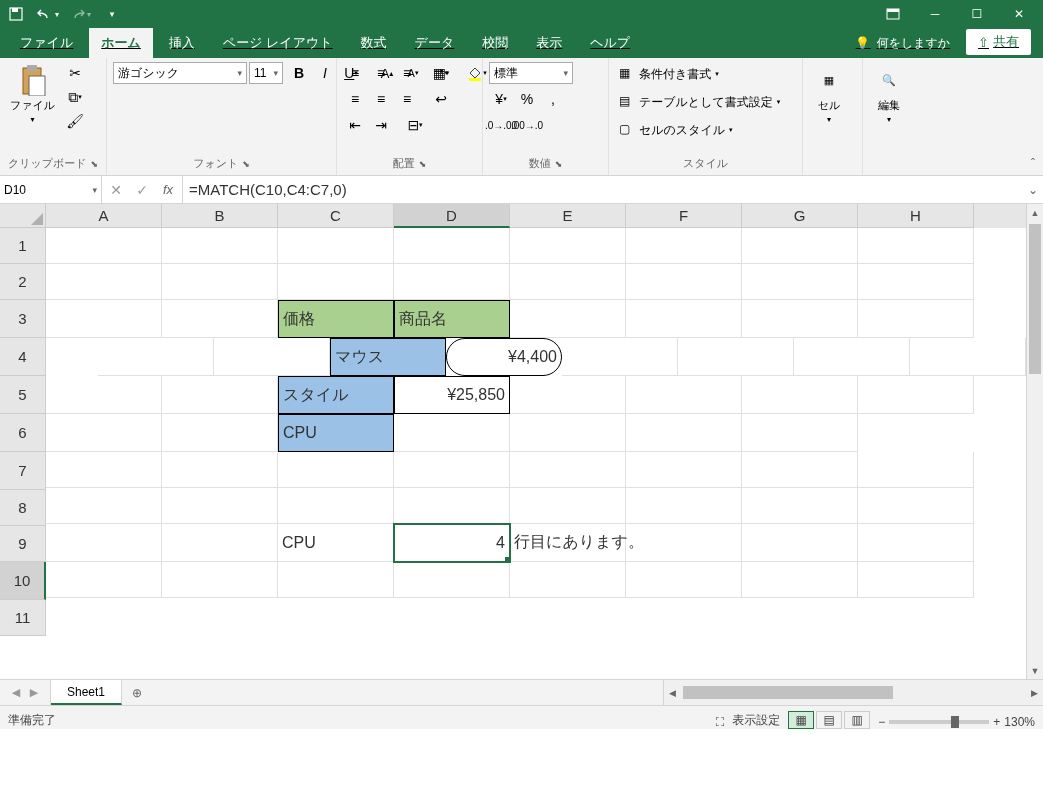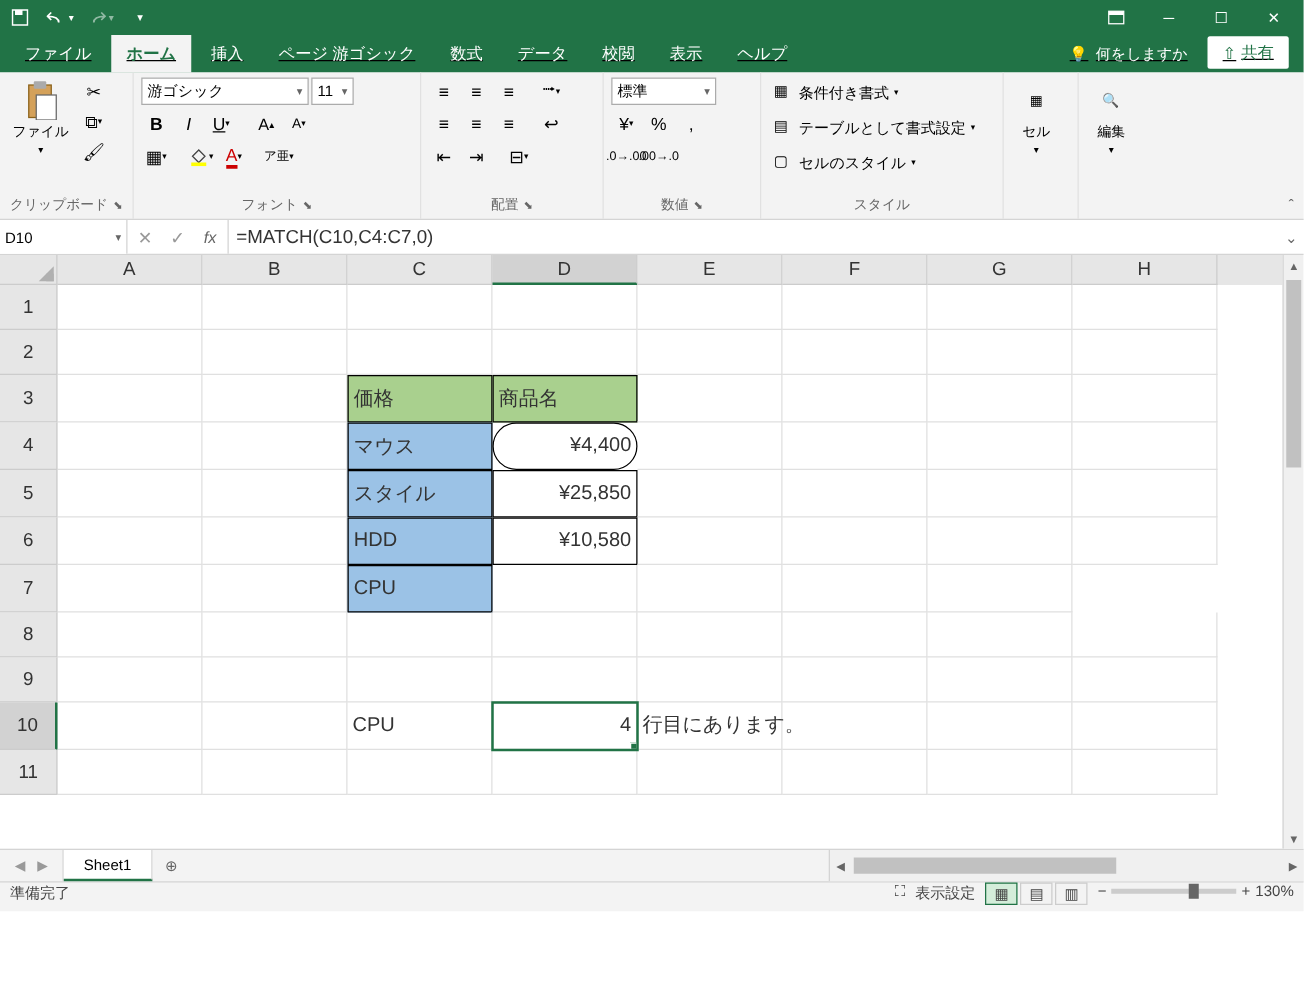--- a/index.html
+++ b/index.html
@@ -81,21 +81,21 @@
 .tab-nav { display: flex; align-items: center; gap: 2px; padding: 0 8px; border-right: 1px solid #d4d4d4; }
 .tab-nav-btn { width: 16px; height: 16px; display: flex; align-items: center; justify-content: center; color: #999; font-size: 11px; }
 .sheet-tab { padding: 4px 16px; background: #fff; border-right: 1px solid #d4d4d4; border-bottom: 2px solid #217346; font-size: 12px; display: flex; align-items: center; }
 .new-sheet { width: 30px; display: flex; align-items: center; justify-content: center; color: #666; }
 .tab-spacer { flex: 1; }
 .hscroll { width: 380px; display: flex; align-items: center; background: #f0f0f0; border-left: 1px solid #d4d4d4; }
 .hscroll-btn { width: 17px; height: 17px; display: flex; align-items: center; justify-content: center; font-size: 9px; color: #666; }
 .hscroll-track { flex: 1; height: 13px; position: relative; }
 .hscroll-thumb { position: absolute; left: 2px; top: 0; bottom: 0; width: 210px; background: #c1c1c1; }
 
-.statusbar { height: 24px; background: #f3f3f3; border-top: 1px solid #d4d4d4; display: flex; align-items: flex-start; padding: 0 8px; font-size: 12px; color: #444; gap: 8px; }
+.statusbar { height: 24px; background: #f3f3f3; border-top: 1px solid #d4d4d4; display: flex; align-items: flex-end; padding: 0 8px; font-size: 12px; color: #444; gap: 8px; }
 .sb-spacer { flex: 1; }
 .view-btns { display: flex; gap: 2px; }
 .view-btn { width: 26px; height: 18px; border: 1px solid #ccc; display: flex; align-items: center; justify-content: center; }
 .view-btn.active { background: #d4edda; border-color: #217346; }
 .zoom { display: flex; align-items: center; gap: 4px; }
 .zoom-slider { width: 100px; height: 4px; background: #ccc; position: relative; }
 .zoom-slider::after { content: ""; position: absolute; left: 62%; top: -4px; width: 8px; height: 12px; background: #666; }
 
 svg { display: block; }
 </style>
@@ -134,21 +134,21 @@
     <div class="titlebar-btn">─</div>
     <div class="titlebar-btn">☐</div>
     <div class="titlebar-btn">✕</div>
   </div>
 </div>
 
 <div class="ribbon-tabs">
   <div class="ribbon-tab">ファイル</div>
   <div class="ribbon-tab active">ホーム</div>
   <div class="ribbon-tab">挿入</div>
-  <div class="ribbon-tab">ページ 游ゴシック</div>
+  <div class="ribbon-tab">ページ レイアウト</div>
   <div class="ribbon-tab">数式</div>
   <div class="ribbon-tab">データ</div>
   <div class="ribbon-tab">校閲</div>
   <div class="ribbon-tab">表示</div>
   <div class="ribbon-tab">ヘルプ</div>
   <div class="ribbon-spacer"></div>
   <div class="tell-me">
     <span>💡</span>
     <span>何をしますか</span>
   </div>
@@ -178,21 +178,21 @@
         <div class="small-btn">🖌</div>
       </div>
     </div>
     <div class="ribbon-group-label">
         <span>クリップボード</span>
         <span class="dialog-launcher">⬊</span>
       </div>
   </div>
 
   <div class="ribbon-group" style="width:230px">
-    <div class="ribbon-group-content" style="flex-direction:column;gap:4px">
+    <div class="ribbon-group-content" style="flex-direction:row;gap:4px">
       <div class="btn-row">
         <div class="font-select font-name">游ゴシック</div>
         <div class="font-select font-size">11</div>
       </div>
       <div class="btn-row">
         <div class="small-btn">
             <b>B</b>
           </div>
         <div class="small-btn">
             <i>I</i>
@@ -388,45 +388,35 @@
       <div class="cell-row" style="height: 38px;">
         <div class="cell" style="width: 116px; height: 38px;"></div>
         <div class="cell" style="width: 116px; height: 38px;"></div>
         <div class="cell hdr" style="width: 116px; height: 38px;">価格</div>
         <div class="cell hdr" style="width: 116px; height: 38px;">商品名</div>
         <div class="cell" style="width: 116px; height: 38px;"></div>
         <div class="cell" style="width: 116px; height: 38px;"></div>
         <div class="cell" style="width: 116px; height: 38px;"></div>
         <div class="cell" style="width: 116px; height: 38px;"></div>
       </div>
-      <div class="cell-row" style="height: 38px;">
+      <div class="cell-row" style="height: 38px; justify-content: flex-end;">
         <div class="cell" style="width: 116px; height: 38px;"></div>
         <div class="cell" style="width: 116px; height: 38px;"></div>
         <div class="cell prod" style="width: 116px; height: 38px;">マウス</div>
         <div class="cell price r" style="width: 116px; height: 38px; border-radius: 19px;">¥4,400</div>
         <div class="cell" style="width: 116px; height: 38px;"></div>
         <div class="cell" style="width: 116px; height: 38px;"></div>
         <div class="cell" style="width: 116px; height: 38px;"></div>
         <div class="cell" style="width: 116px; height: 38px;"></div>
       </div>
       <div class="cell-row" style="height: 38px;">
         <div class="cell" style="width: 116px; height: 38px;"></div>
         <div class="cell" style="width: 116px; height: 38px;"></div>
         <div class="cell prod" style="width: 116px; height: 38px;">スタイル</div>
         <div class="cell price r" style="width: 116px; height: 38px;">¥25,850</div>
-        <div class="cell" style="width: 116px; height: 38px;"></div>
-        <div class="cell" style="width: 116px; height: 38px;"></div>
-        <div class="cell" style="width: 116px; height: 38px;"></div>
-        <div class="cell" style="width: 116px; height: 38px;"></div>
-      </div>
-      <div class="cell-row" style="height: 38px;">
-        <div class="cell" style="width: 116px; height: 38px;"></div>
-        <div class="cell" style="width: 116px; height: 38px;"></div>
-        <div class="cell prod" style="width: 116px; height: 38px;">HDD</div>
-        <div class="cell price r" style="width: 116px; height: 38px;">¥10,580</div>
         <div class="cell" style="width: 116px; height: 38px;"></div>
         <div class="cell" style="width: 116px; height: 38px;"></div>
         <div class="cell" style="width: 116px; height: 38px;"></div>
         <div class="cell" style="width: 116px; height: 38px;"></div>
       </div>
       <div class="cell-row" style="height: 38px;">
         <div class="cell" style="width: 116px; height: 38px;"></div>
         <div class="cell" style="width: 116px; height: 38px;"></div>
         <div class="cell prod" style="width: 116px; height: 38px;">CPU</div>
         <div class="cell" style="width: 116px; height: 38px;"></div>

